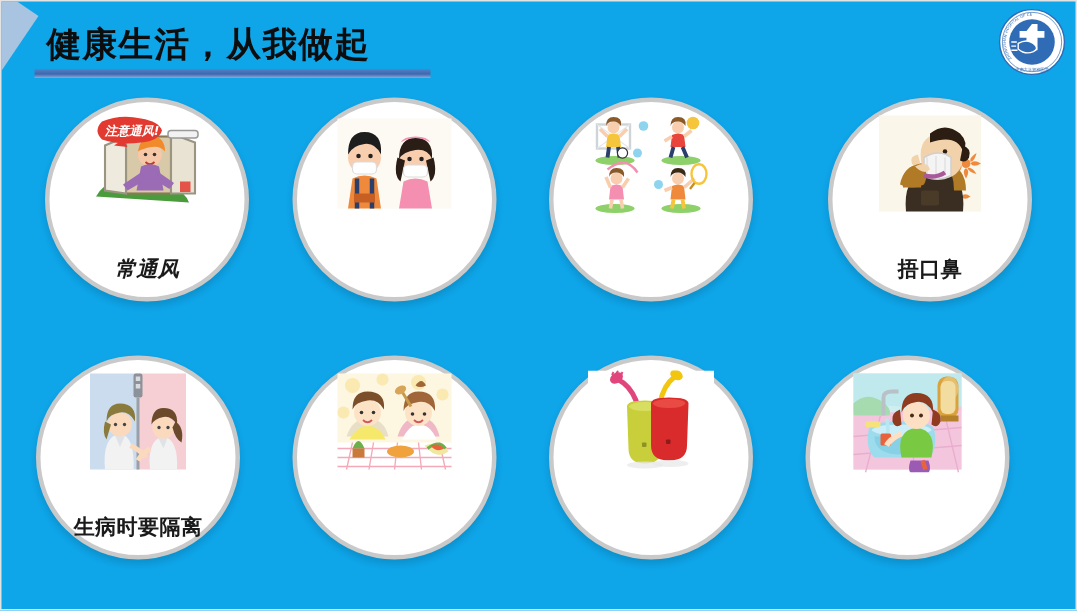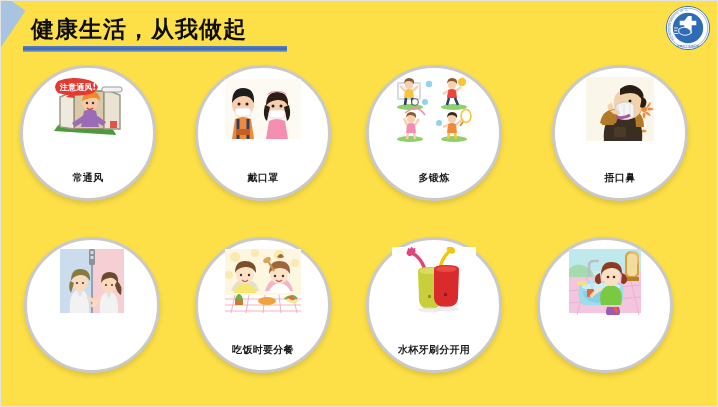--- a/index.html
+++ b/index.html
@@ -3,21 +3,21 @@
 <meta charset="utf-8">
 <style>
   html,body{margin:0;padding:0;}
   body{
     width:718px;height:407px;overflow:hidden;
     background:#ffffff;
     font-family:"Liberation Sans","DejaVu Sans",sans-serif;
   }
   #slide{
     position:relative;width:718px;height:407px;
-    background:#fde047;
+    background:#0ea5e9;
     border:1px solid #e3e3e3;
     box-sizing:border-box;
     overflow:hidden;
   }
   
   .corner-wrap{position:absolute;left:0;top:0;width:118px;height:52px;overflow:hidden;}
   .corner-band{
     position:absolute;left:-40px;top:-34px;width:78px;height:132px;
     background:#a8c4e0;
     transform:rotate(34deg);transform-origin:left top;
@@ -56,21 +56,21 @@
     box-sizing:border-box;
   }
   .art{
     position:absolute;left:50%;top:48px;transform:translate(-50%,-50%);
     width:84px;height:68px;overflow:hidden;
   }
   .art svg{display:block;width:100%;height:100%;}
   .cap{
     position:absolute;left:0;top:110px;width:170px;
     text-align:center;
-    font-size:10px;font-weight:bold;color:#1a1a1a;
+    font-size:14px;font-weight:bold;color:#1a1a1a;
     font-family:"DejaVu Sans",sans-serif;
     letter-spacing:0.3px;
   }
 </style>
 </head>
 <body>
 
 <div id="slide">
 
   <div class="corner-wrap">
@@ -92,21 +92,21 @@
       <path id="arcTop" d="M50 12 a38 38 0 0 1 0 76 a38 38 0 0 1 0 -76" fill="none"></path>
       <text font-size="5.4" fill="#2f6cb5" font-family="DejaVu Sans, sans-serif" letter-spacing="0.2">
         <textPath href="#arcTop" startOffset="64%">ZHONGSHAN HOSPITAL OF CENTRAL SOUTH UNIV</textPath>
       </text>
       <text x="50" y="92" font-size="6" fill="#2f6cb5" text-anchor="middle" font-family="DejaVu Sans, sans-serif">中南大学湘雅医院</text>
     </svg>
   </div>
 
   <div class="grid">
 
-    <div class="cell" style="left:2px;top:0;">
+    <div class="cell" style="left:12px;top:0;font-style:italic;">
       <div class="bubble"></div>
       <div class="art">
         <svg viewBox="0 0 84 68">
           <path d="M8 56 q8 -14 18 -4 q6 -12 16 -2 q10 -8 16 4 q8 -4 12 6 z" fill="#4a9b3c"></path>
           <rect x="28" y="16" width="30" height="38" fill="#d8c9a8" stroke="#8a7a55" stroke-width="1.4"></rect>
           <path d="M58 14 L74 20 L74 54 L58 54 Z" fill="#e8e3d2" stroke="#9a9480" stroke-width="1.4"></path>
           <path d="M28 16 L14 22 L14 52 L28 54 Z" fill="#efeade" stroke="#9a9480" stroke-width="1.4"></path>
           <rect x="56" y="12" width="20" height="5" rx="2" fill="#f2f2f2" stroke="#999" stroke-width="1"></rect>
           <circle cx="44" cy="28" r="8" fill="#f7c8a8"></circle>
           <path d="M36 26 q2 -11 9 -10 q9 0 9 10 q-3 -4 -9 -3 q-6 1 -9 3z" fill="#f08a2a"></path>
@@ -146,21 +146,20 @@
             <path d="M45 31 q0 -14 11 -14 q12 0 11 14 q-3 -7 -11 -6 q-8 1 -11 6z" fill="#2a1d15"></path>
             <path d="M44 30 q-3 12 2 16 l3 -14z" fill="#2a1d15"></path>
             <path d="M68 30 q3 12 -2 16 l-3 -14z" fill="#2a1d15"></path>
             <path d="M46 20 q10 -6 20 0 q-2 -4 -10 -4 q-8 0 -10 4z" fill="#f48fb1"></path>
             <circle cx="52" cy="31" r="1.5" fill="#222"></circle>
               <circle cx="60" cy="31" r="1.5" fill="#222"></circle>
             <rect x="48" y="35" width="16" height="8" rx="3" fill="#ffffff" stroke="#dcdcdc" stroke-width="0.8"></rect>
           </g>
         </svg>
       </div>
-      <div class="cap">戴口罩</div>
     </div>
 
     <div class="cell" style="left:348px;top:0;">
       <div class="bubble"></div>
       <div class="art">
         <svg viewBox="0 0 84 68">
           <ellipse cx="18" cy="32" rx="13" ry="3" fill="#8ed06a"></ellipse>
           <ellipse cx="62" cy="32" rx="13" ry="3" fill="#8ed06a"></ellipse>
           <ellipse cx="18" cy="64" rx="13" ry="3" fill="#8ed06a"></ellipse>
           <ellipse cx="62" cy="64" rx="13" ry="3" fill="#8ed06a"></ellipse>
@@ -189,21 +188,20 @@
           <path d="M16 58 l-1 6 M22 58 l1 6" stroke="#f9ceae" stroke-width="2.4"></path>
           <circle cx="60" cy="44" r="4" fill="#f9ceae"></circle>
           <path d="M55 43 q0 -6 5 -6 q6 0 5 6 q-2 -3 -5 -3 q-4 0 -5 3z" fill="#3b2a16"></path>
           <path d="M56 49 q4 -2 8 0 l1 9 l-10 0z" fill="#ef8a3c"></path>
           <path d="M56 50 l-5 2 M64 50 l7 -6" stroke="#f9ceae" stroke-width="2.4"></path>
           <path d="M57 58 l-1 6 M63 58 l1 6" stroke="#f5c63c" stroke-width="2.6"></path>
           <ellipse cx="74" cy="41" rx="5" ry="6.5" fill="none" stroke="#f5c63c" stroke-width="1.6"></ellipse>
           <path d="M71 47 l-3 4" stroke="#c98f1c" stroke-width="1.6"></path>
         </svg>
       </div>
-      <div class="cap">多锻炼</div>
     </div>
 
     <div class="cell" style="left:534px;top:0;">
       <div class="bubble"></div>
       <div class="art">
         <svg viewBox="0 0 84 68">
           <rect x="8" y="2" width="68" height="64" fill="#fbf6ea"></rect>
           <g fill="#ef8a3c">
             <circle cx="66" cy="34" r="3"></circle>
             <g transform="translate(66,34)">
@@ -268,20 +266,21 @@
             <path d="M55 44 l7 0 l-3 8z" fill="#dfe3e8"></path>
             <circle cx="59" cy="38" r="7.5" fill="#fbd9bc"></circle>
             <path d="M51 36 q0 -11 8 -11 q10 0 9 11 q-4 -6 -9 -5 q-6 1 -8 5z" fill="#6b4a2c"></path>
             <path d="M67 34 q6 4 4 14 q-4 -2 -6 -10z" fill="#6b4a2c"></path>
             <circle cx="56" cy="38" r="1.1" fill="#444"></circle>
               <circle cx="62" cy="38" r="1.1" fill="#444"></circle>
             <path d="M50 52 q-6 4 -8 8" stroke="#fbd9bc" stroke-width="3.4" fill="none"></path>
           </g>
         </svg>
       </div>
+      <div class="cap">生病时要隔离</div>
     </div>
 
     <div class="cell" style="left:177px;top:172px;">
       <div class="bubble"></div>
       <div class="art">
         <svg viewBox="0 0 84 68">
           <rect x="4" y="2" width="76" height="64" fill="#fdf6e0"></rect>
           <g fill="#fae9b0">
             <circle cx="14" cy="10" r="5"></circle>
               <circle cx="34" cy="6" r="4"></circle>
@@ -312,21 +311,20 @@
           <path d="M53 24 l-6 -10" stroke="#c9994a" stroke-width="2"></path>
           <ellipse cx="46" cy="13" rx="4" ry="2.6" fill="#d8a456" transform="rotate(-28 46 13)"></ellipse>
           <ellipse cx="46" cy="54" rx="9" ry="4" fill="#f0a23c"></ellipse>
           <path d="M62 50 q12 -4 16 4 q-8 6 -16 -4z" fill="#f0e8a0"></path>
           <path d="M64 52 q8 -6 12 0" stroke="#6bb04a" stroke-width="2" fill="none"></path>
           <path d="M66 50 q6 -2 9 2 q-5 3 -9 -2z" fill="#e8623c"></path>
           <path d="M14 52 q4 -10 8 0z" fill="#6bb04a"></path>
           <rect x="14" y="52" width="8" height="6" fill="#c97a3a"></rect>
         </svg>
       </div>
-      <div class="cap">吃饭时要分餐</div>
     </div>
 
     <div class="cell" style="left:348px;top:172px;">
       <div class="bubble"></div>
       <div class="art">
         <svg viewBox="0 0 84 68">
           <rect x="0" y="0" width="84" height="68" fill="#ffffff"></rect>
           <path d="M32 20 q-4 -10 -12 -14" stroke="#e0457b" stroke-width="3.4" fill="none" stroke-linecap="round"></path>
           <ellipse cx="19" cy="5" rx="4.6" ry="3.4" fill="#e0457b" transform="rotate(-32 19 5)"></ellipse>
           <path d="M16 3 l1 -2 M19 2 l1 -2 M22 3 l1 -2" stroke="#e0457b" stroke-width="1.2"></path>
@@ -337,21 +335,20 @@
           <path d="M29 30 q-2 16 0 24 q2 6 9 7 q-7 -1 -9 -7 q-2 -10 0 -24z" fill="#dbe27a" opacity="0.7"></path>
           <rect x="36" y="48" width="3" height="3" rx="0.6" fill="#8d9224"></rect>
           <path d="M42 22 q0 -4 12 -4 q13 0 13 4 l-1 28 q0 10 -12 10 q-12 0 -12 -10z" fill="#d92b2b"></path>
           <path d="M43 22 q2 -3 11 -3 q10 0 11 3 q-2 3 -11 3 q-9 0 -11 -3z" fill="#ea4a44"></path>
           <path d="M45 28 q-2 16 0 24 q2 6 9 7 q-7 -1 -9 -7 q-2 -10 0 -24z" fill="#ef6b60" opacity="0.6"></path>
           <rect x="52" y="46" width="3" height="3" rx="0.6" fill="#8e1a1a"></rect>
           <ellipse cx="38" cy="63" rx="12" ry="2.4" fill="#e8e8e8" opacity="0.75"></ellipse>
           <ellipse cx="55" cy="62" rx="12" ry="2.4" fill="#e8e8e8" opacity="0.75"></ellipse>
         </svg>
       </div>
-      <div class="cap">水杯牙刷分开用</div>
     </div>
 
     <div class="cell" style="left:519px;top:172px;">
       <div class="bubble"></div>
       <div class="art">
         <svg viewBox="0 0 84 68">
           <rect x="6" y="2" width="72" height="64" fill="#cfeef0"></rect>
           <path d="M6 28 q20 -8 40 -2 q18 6 32 0 l0 -24 l-72 0z" fill="#bfe9ec"></path>
           <path d="M6 30 l72 -6 l0 42 l-72 0z" fill="#f3c6de"></path>
           <g stroke="#e9aecd" stroke-width="0.9">

